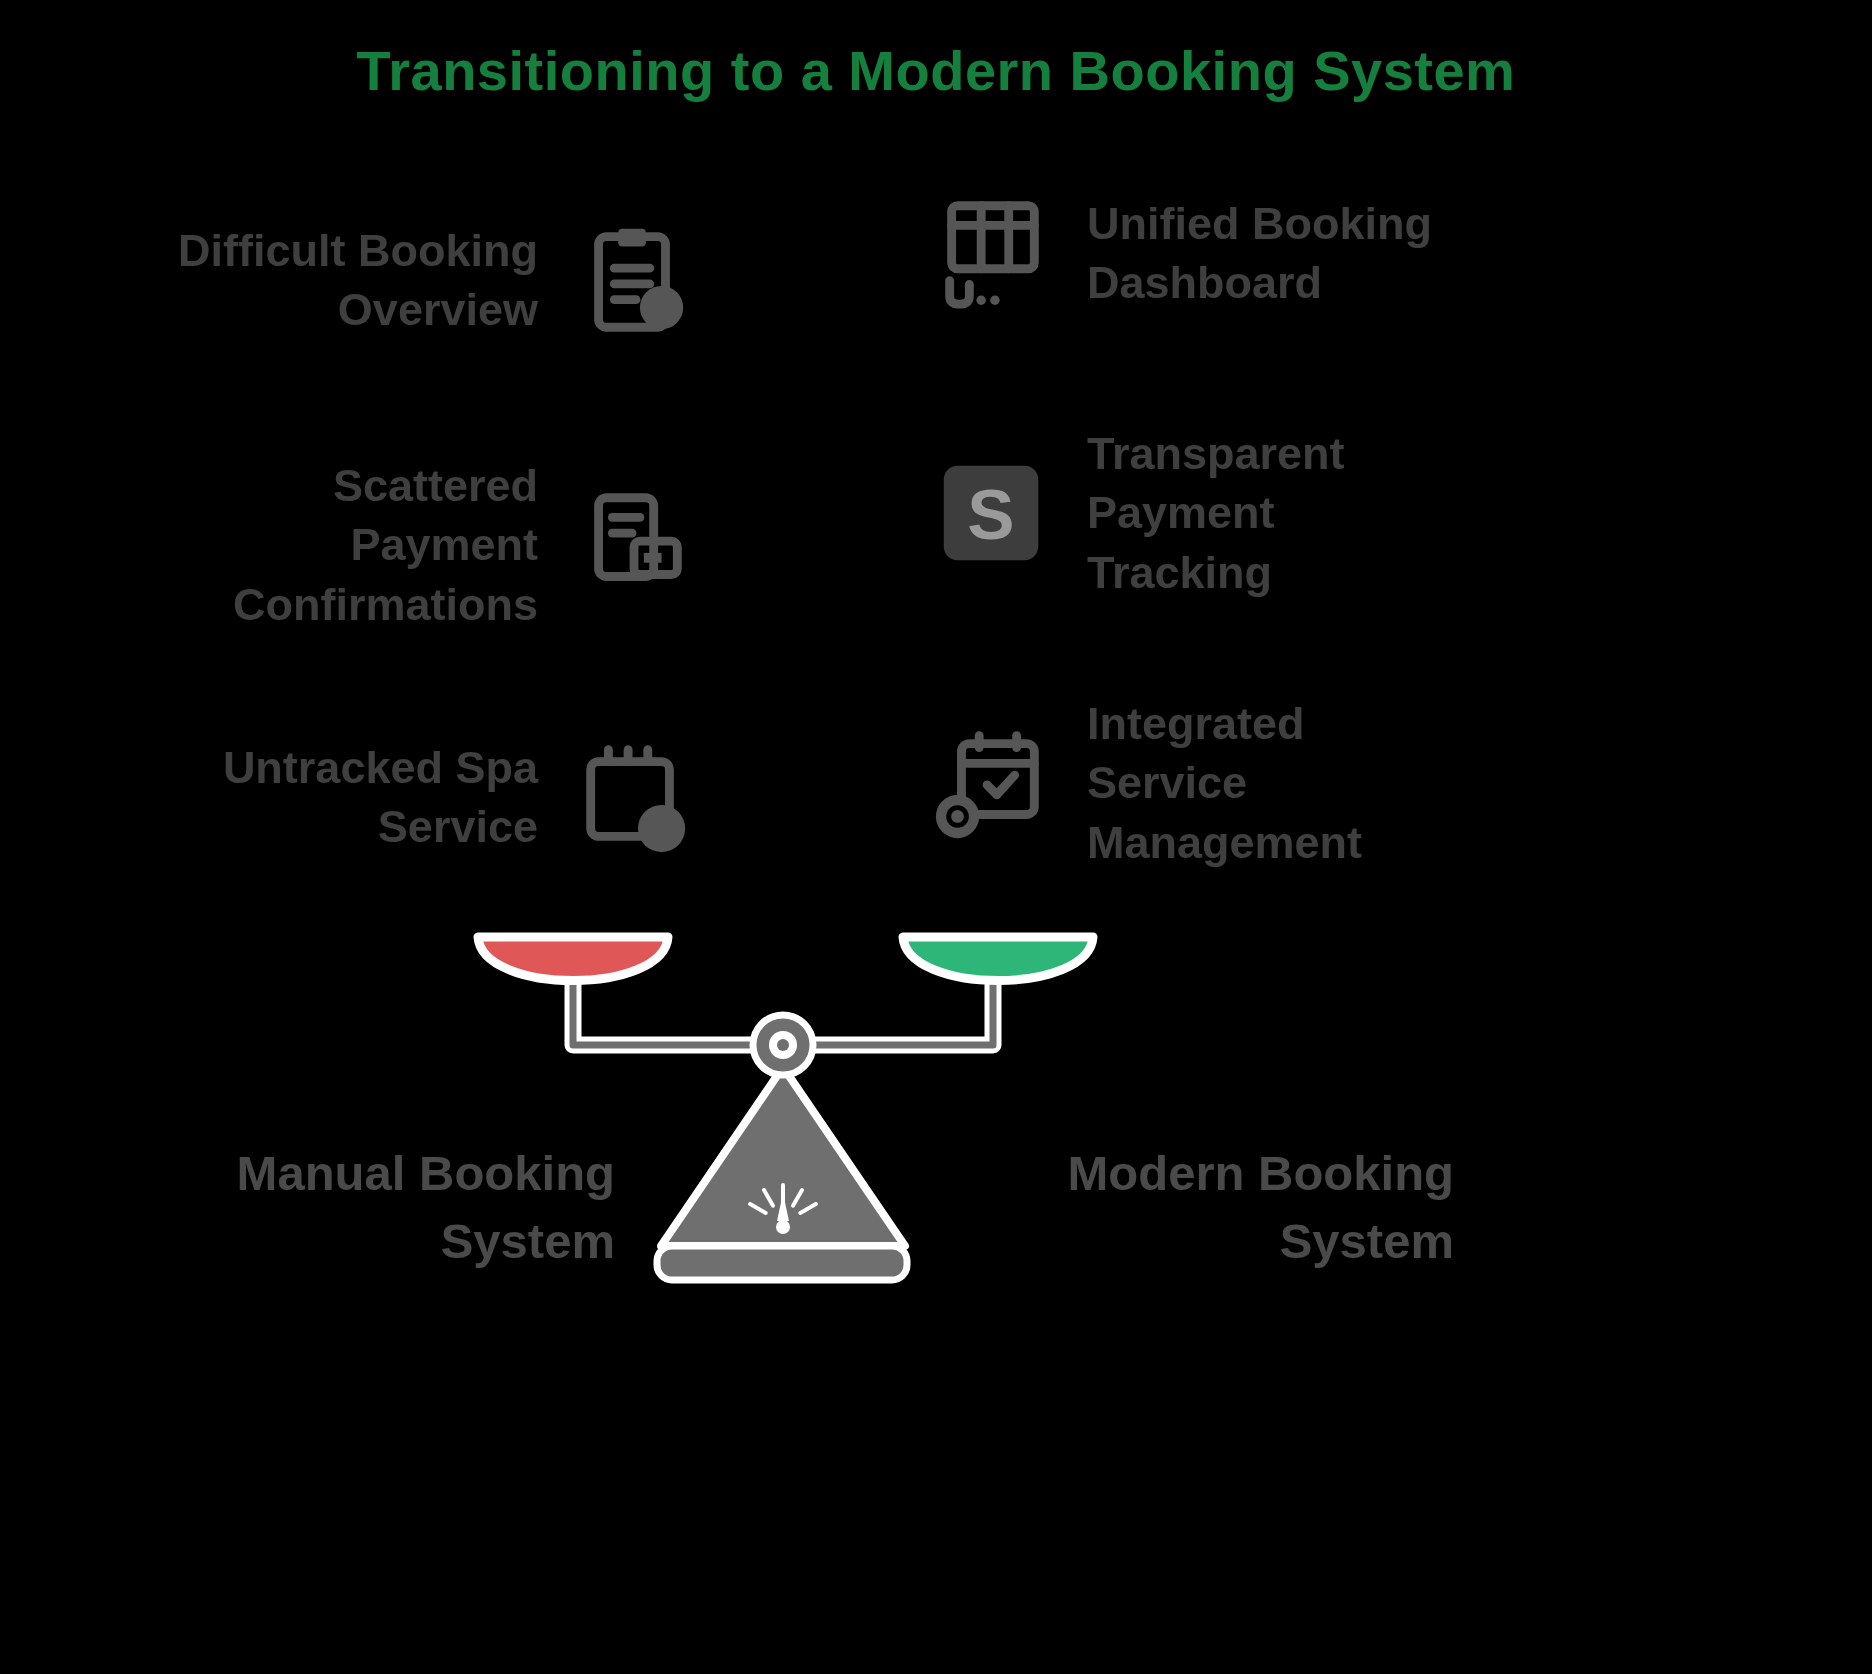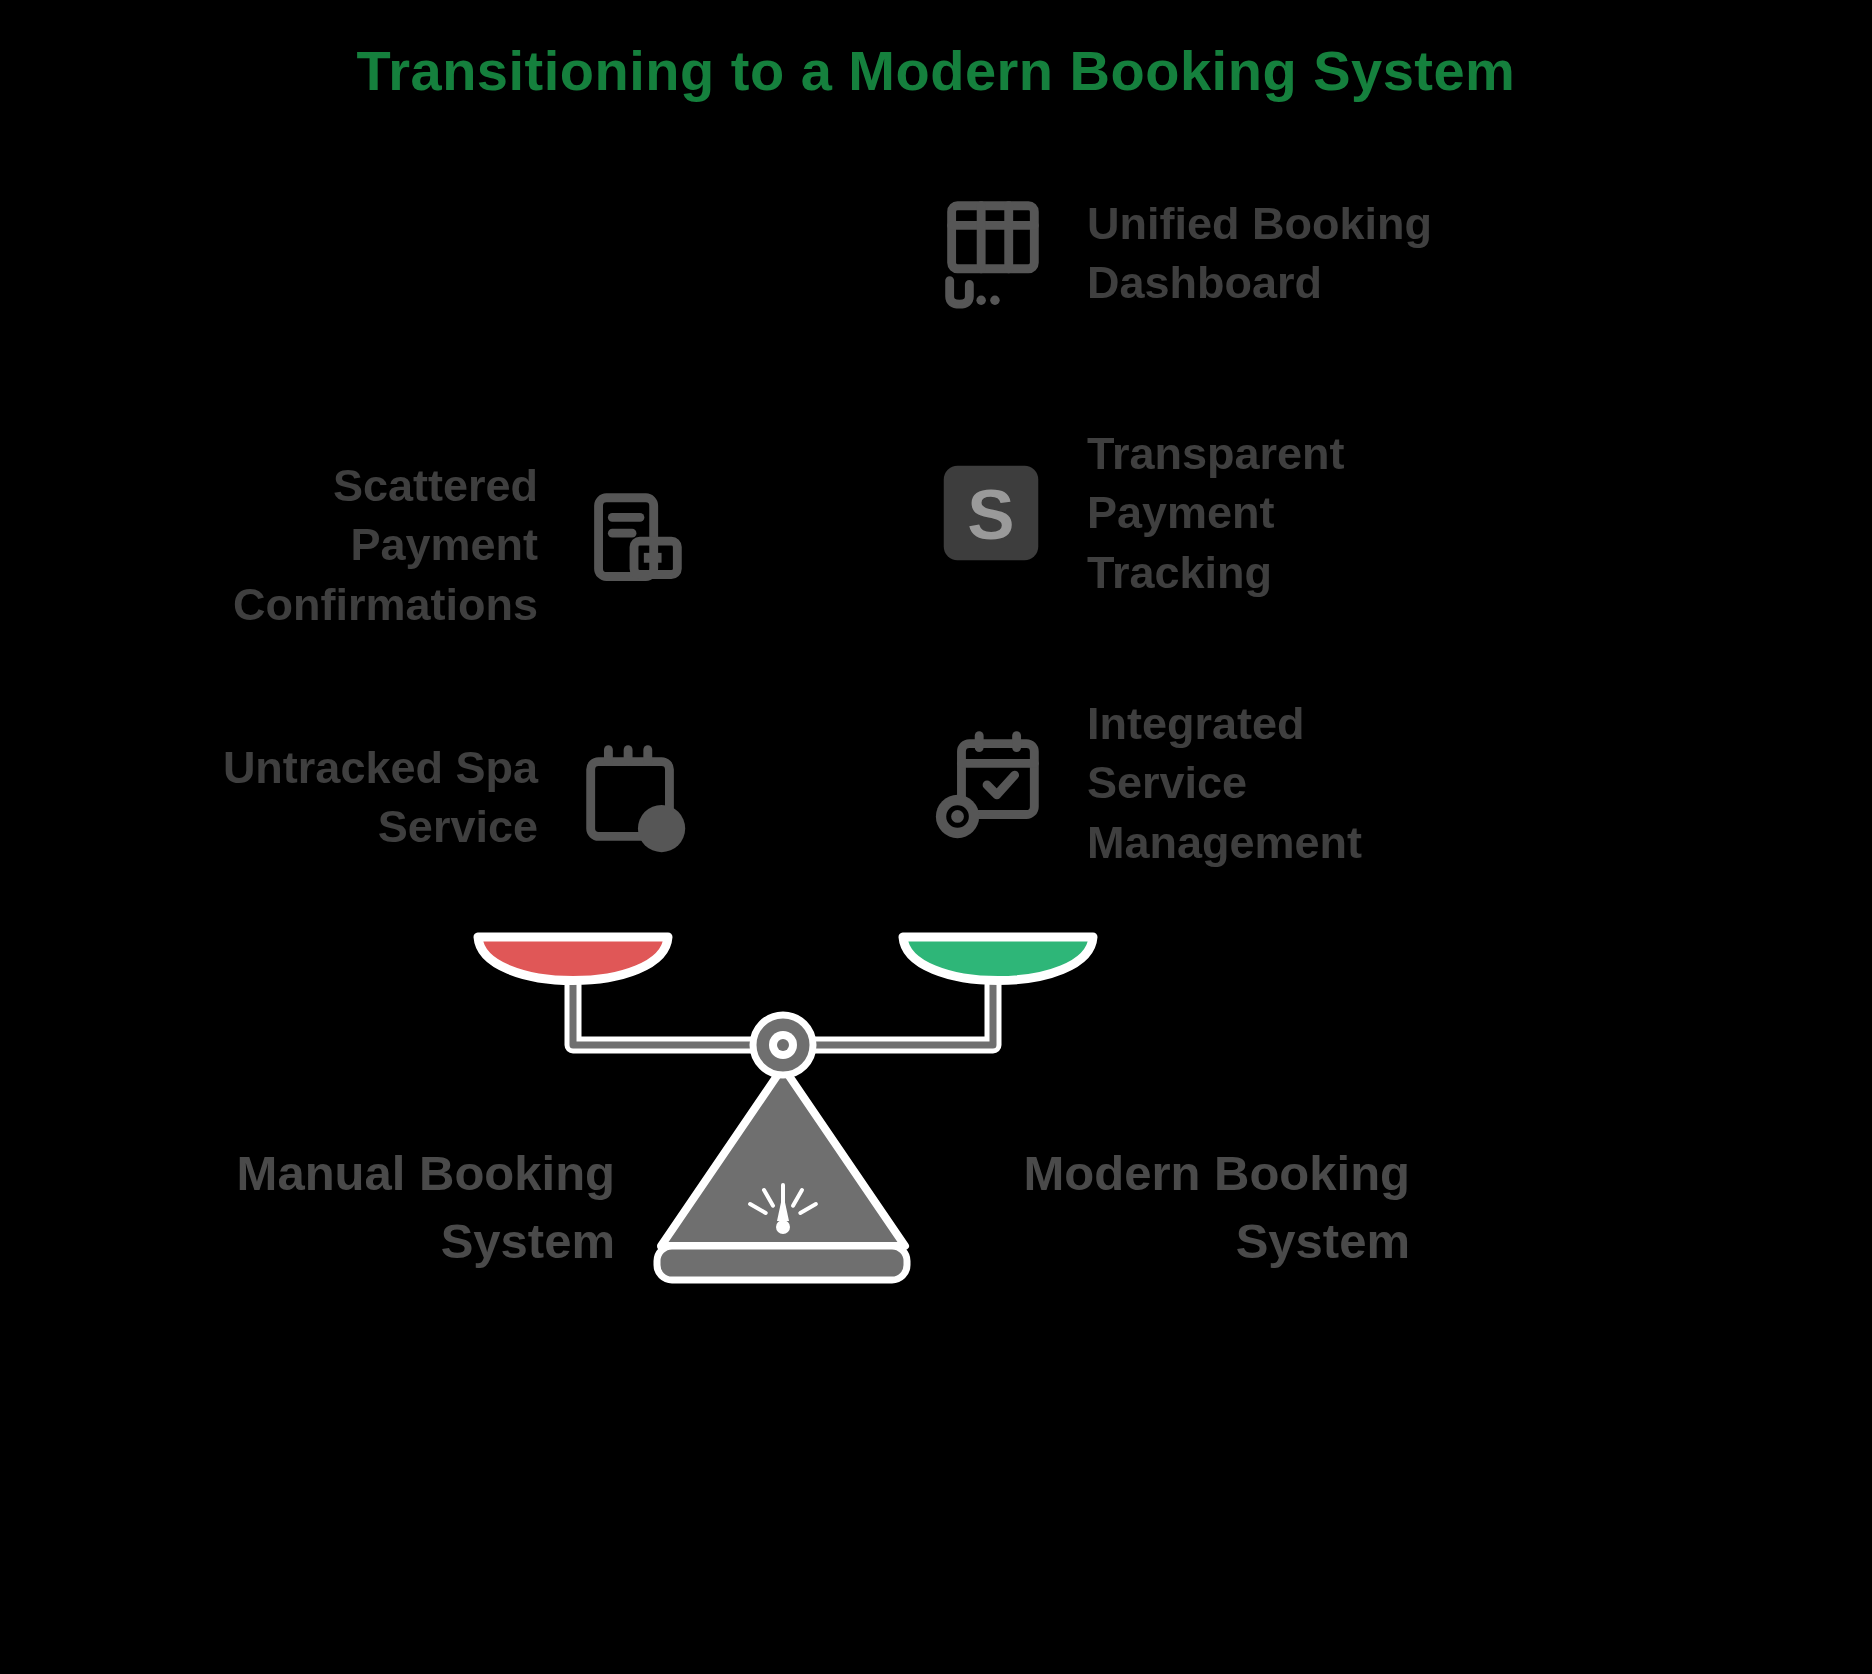--- a/index.html
+++ b/index.html
@@ -73,38 +73,52 @@
     position: absolute;
     width: 520px;
     text-align: right;
     font-size: 49px;
     font-weight: 700;
     line-height: 1.38;
     color: #4a4a4a;
     white-space: pre-line;
   }
   #label-manual { left: 95px;  top: 1140px; }
-  #label-modern { left: 890px; top: 1140px; }
+  #label-modern { left: 934px; top: 1140px; }
 
   .stroke-icon {
     stroke: #565656;
     fill: none;
     stroke-width: 4.5;
     stroke-linecap: round;
     stroke-linejoin: round;
   }
   .fill-icon { fill: #565656; stroke: none; }
 </style>
 </head>
 <body>
 
 <div id="canvas">
 
   <div class="title">Transitioning to a Modern Booking System</div>
 
+  <div class="row row-left" id="row-l1">
+    <div class="label">Difficult Booking
+Overview</div>
+    <div class="icon-box">
+      <svg viewBox="0 0 64 64">
+        <rect class="stroke-icon" x="14" y="10" width="34" height="46" rx="4"></rect>
+        <rect class="fill-icon" x="24" y="6" width="14" height="9" rx="2"></rect>
+        <line class="stroke-icon" x1="22" y1="26" x2="40" y2="26"></line>
+        <line class="stroke-icon" x1="22" y1="34" x2="40" y2="34"></line>
+        <line class="stroke-icon" x1="22" y1="42" x2="33" y2="42"></line>
+        <circle class="fill-icon" cx="46" cy="46" r="11"></circle>
+      </svg>
+    </div>
+  </div>
 
   <div class="row row-left" id="row-l2">
     <div class="label">Scattered
 Payment
 Confirmations</div>
     <div class="icon-box">
       <svg viewBox="0 0 64 64">
         <rect class="stroke-icon" x="14" y="8" width="28" height="40" rx="4"></rect>
         <line class="stroke-icon" x1="21" y1="18" x2="35" y2="18"></line>
         <line class="stroke-icon" x1="21" y1="26" x2="31" y2="26"></line>

